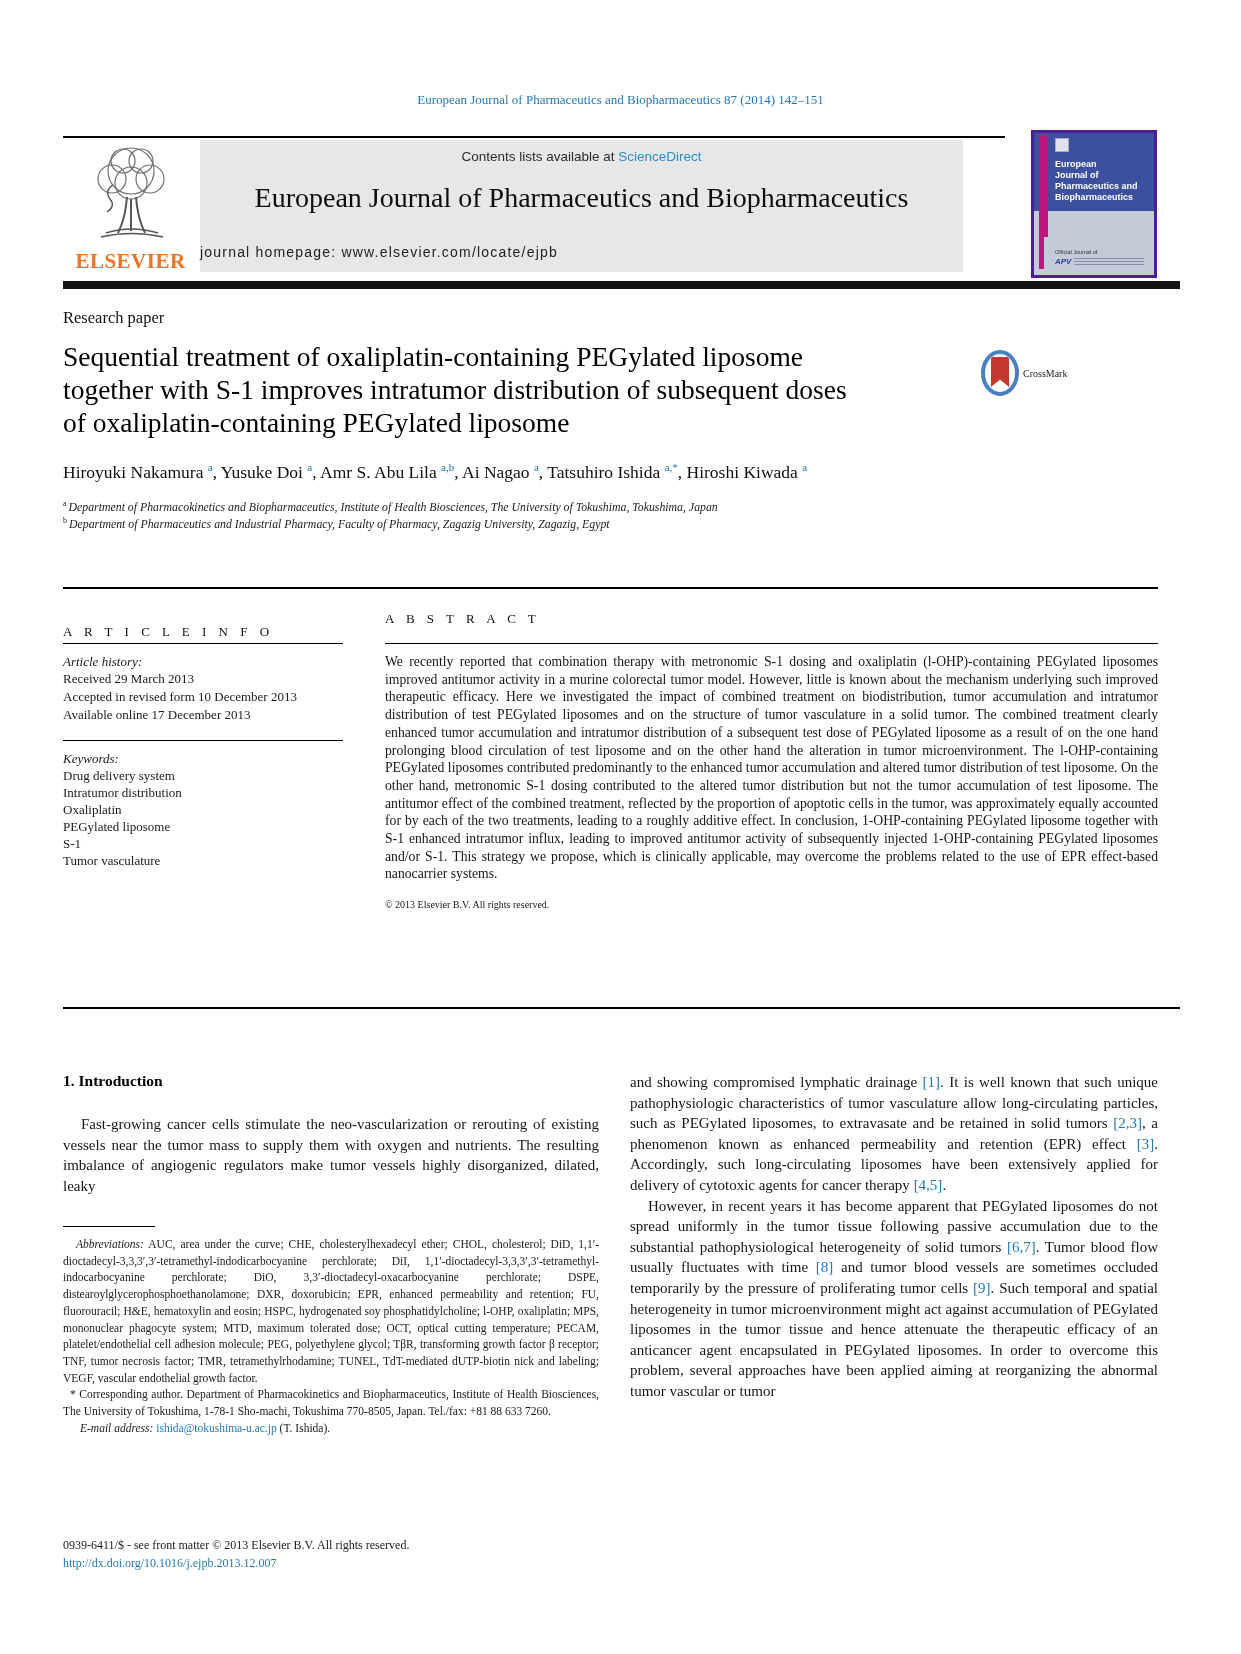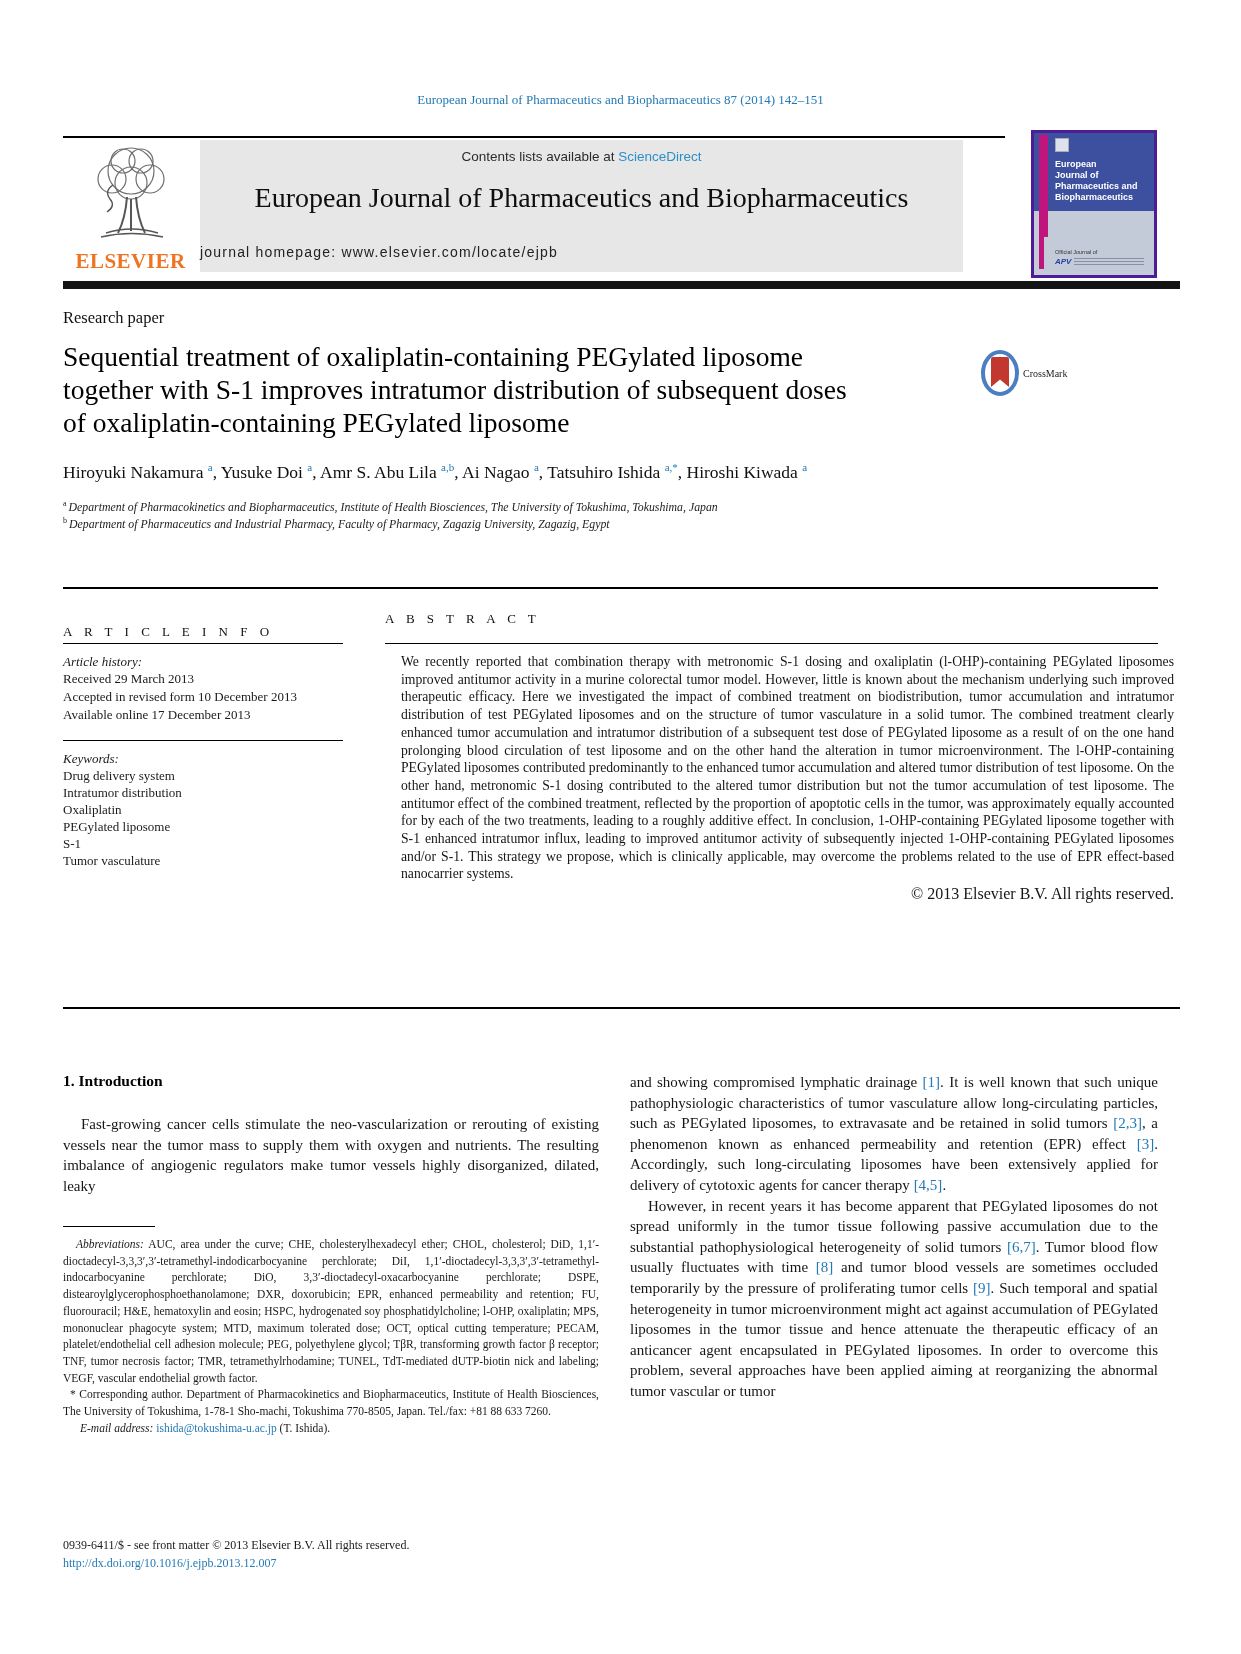--- a/index.html
+++ b/index.html
@@ -63,23 +63,23 @@
   .rule-abs{position:absolute;top:643px;left:385px;width:773px;height:1px;background:#000;}
 
   .info-label{position:absolute;left:63px;font-size:13px;font-style:italic;color:#1a1a1a;}
   .info-item{position:absolute;left:63px;font-size:13px;color:#1a1a1a;}
   .history-label{top:654px;}
   .hist-0{top:671px;}.hist-1{top:689px;}.hist-2{top:707px;}
   .rule-info2{position:absolute;top:740px;left:63px;width:280px;height:1px;background:#000;}
   .keywords-label{top:751px;}
   .kw-0{top:768px;}.kw-1{top:785px;}.kw-2{top:802px;}.kw-3{top:819px;}.kw-4{top:836px;}.kw-5{top:853px;}
 
-  .abstract-box{position:absolute;top:653px;left:401px;width:773px;}
+  .abstract-box{position:absolute;top:653px;left:385px;width:773px;}
   .abstract-body{font-size:13.7px;line-height:17.7px;text-align:justify;color:#151515;margin:0;}
-  .abstract-copyright{font-size:16px;text-align:right;margin-top:2px;color:#151515;}
+  .abstract-copyright{font-size:10px;margin-top:16px;color:#151515;}
 
   .rule-2{position:absolute;top:1007px;left:63px;width:1117px;height:1.5px;background:#000;}
 
   .body-left{position:absolute;top:1072px;left:63px;width:536px;}
   .intro-heading{font-size:15.5px;font-weight:bold;color:#000;margin:0 0 24px 0;}
   .body-para{font-size:15px;line-height:20.6px;text-align:justify;margin:0;color:#161616;}
   .indent{text-indent:18px;}
 
   .footnote-block{position:absolute;top:1226px;left:63px;width:536px;}
   .fn-rule{width:92px;height:1px;background:#000;margin:0 0 9px 0;}

